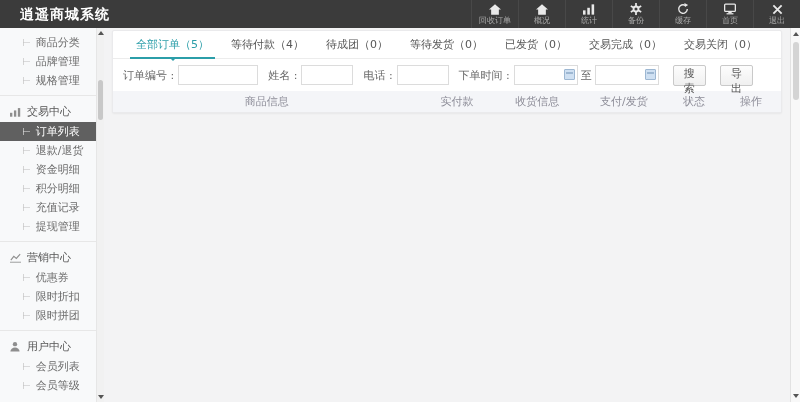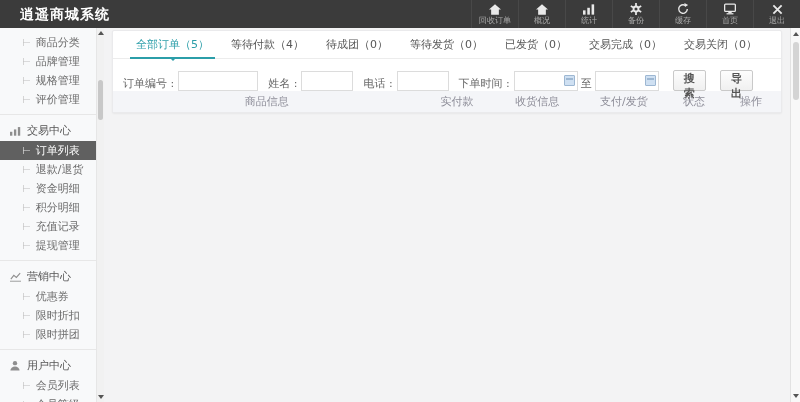--- a/index.html
+++ b/index.html
@@ -39,30 +39,30 @@
   
   .main { flex:1; padding:2px 8px 0 8px; min-width:0; }
   .panel { background:#ffffff; border:1px solid #eaeaec; border-radius:2px; box-shadow:0 1px 2px rgba(0,0,0,0.05); }
 
   .tabs { display:flex; height:28px; align-items:stretch; border-bottom:1px solid #ececec; padding:0 12px; }
   .tab { padding:0 11px; font-size:11px; color:#555; line-height:28px; position:relative; cursor:pointer; white-space:nowrap; }
   .tab.active { color:#2b9ea9; }
   .tab.active::after { content:""; position:absolute; left:5px; right:5px; bottom:-1px; height:2px; background:#2b9ea9; }
   .tab.active::before { content:""; position:absolute; bottom:-6px; left:50%; margin-left:-3px; border:3px solid transparent; border-top-color:#2b9ea9; }
 
-  .filterbar { height:32px; display:flex; align-items:flex-end; justify-content:flex-end; padding-right:28px; font-size:11px; color:#666; }
+  .filterbar { height:32px; display:flex; align-items:center; justify-content:flex-end; padding-right:28px; font-size:11px; color:#666; }
   .flabel { margin:0 4px 0 10px; white-space:nowrap; }
   .flabel.to { margin:0 3px; }
   .fin { height:20px; border:1px solid #dcdcdc; background:#fff; font-size:11px; padding:0 3px; color:#333; outline:none; }
   .w72 { width:80px; } .w48 { width:52px; }
   .datewrap { position:relative; display:inline-flex; }
   .fin.date { width:64px; padding-right:15px; }
   .cal { position:absolute; right:3px; top:4px; width:11px; height:11px; background:#cfe0f2; border:1px solid #9db7d2; border-radius:1px; cursor:pointer; }
   .cal::before { content:""; position:absolute; top:2px; left:1px; right:1px; height:2px; background:#9db7d2; }
-  .fbtn { height:21px; padding:0 7px; margin-left:14px; border:1px solid #c9c9c9; background:linear-gradient(#fdfdfd,#f0f0f0); font-size:11px; color:#555; border-radius:2px; cursor:pointer; font-family:inherit;font-weight:bold; }
+  .fbtn { height:21px; padding:0 7px; margin-left:14px; border:1px solid #c9c9c9; background:linear-gradient(#fdfdfd,#f0f0f0); font-size:11px; color:#555; border-radius:2px; cursor:pointer; font-family:inherit; }
 
   .thead { display:flex; height:21px; line-height:21px; background:#f4f5f8; color:#8d8d98; font-size:11px; text-align:center; }
   .th { overflow:hidden; white-space:nowrap; }
   .c1 { width:46%; } .c2 { width:11%; } .c3 { width:13%; } .c4 { width:13%; } .c5 { width:8%; } .c6 { width:9%; }
 
   
   .page-sb { width:10px; background:#f8f8f8; border-left:1px solid #e2e2e2; position:relative; flex:0 0 10px; }
   .page-sb .up { position:absolute; top:4px; left:2px; }
   .page-sb .down { position:absolute; bottom:4px; left:2px; }
   .page-sb .thumb { position:absolute; top:14px; left:2px; width:6px; height:58px; background:#d4d4d4; border-radius:3px; }
@@ -150,21 +150,20 @@
   </header>
 
   <div class="bodywrap">
 
     <aside class="sidebar">
       <div class="side-scroll">
 
         <div class="sub"><span class="pre">⊢</span><span>商品分类</span></div>
         <div class="sub"><span class="pre">⊢</span><span>品牌管理</span></div>
         <div class="sub"><span class="pre">⊢</span><span>规格管理</span></div>
-        <div class="sub"><span class="pre">⊢</span><span>评价管理</span></div>
 
         <div class="divider"></div>
 
         <div class="section">
           <span class="sec-ico">
               <svg width="11" height="10" viewBox="0 0 14 12">
                 <g fill="#8e8e8e">
                   <rect x="0" y="7" width="3" height="5"></rect>
                   <rect x="5" y="4" width="3" height="8"></rect>
                   <rect x="10" y="1" width="3" height="11"></rect>

